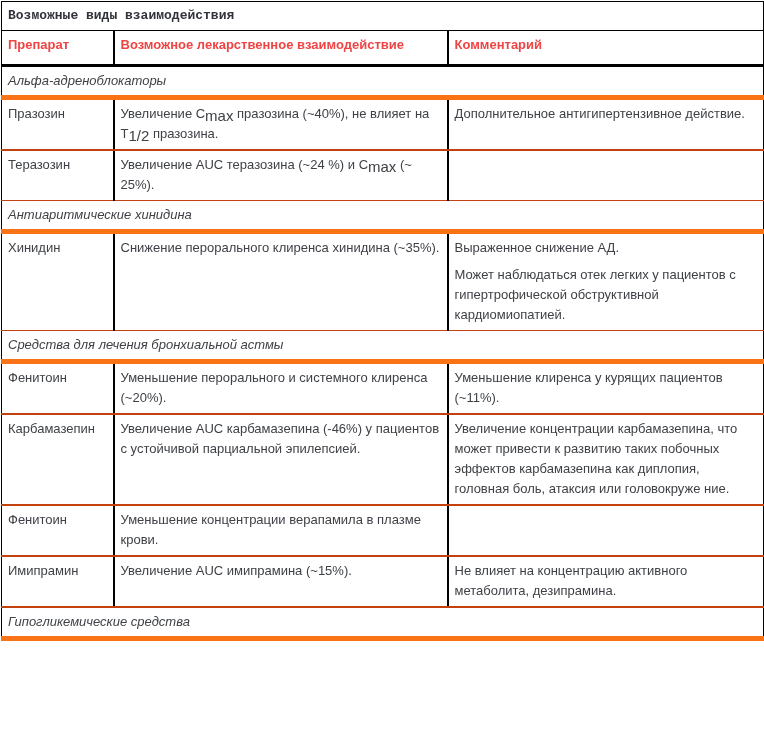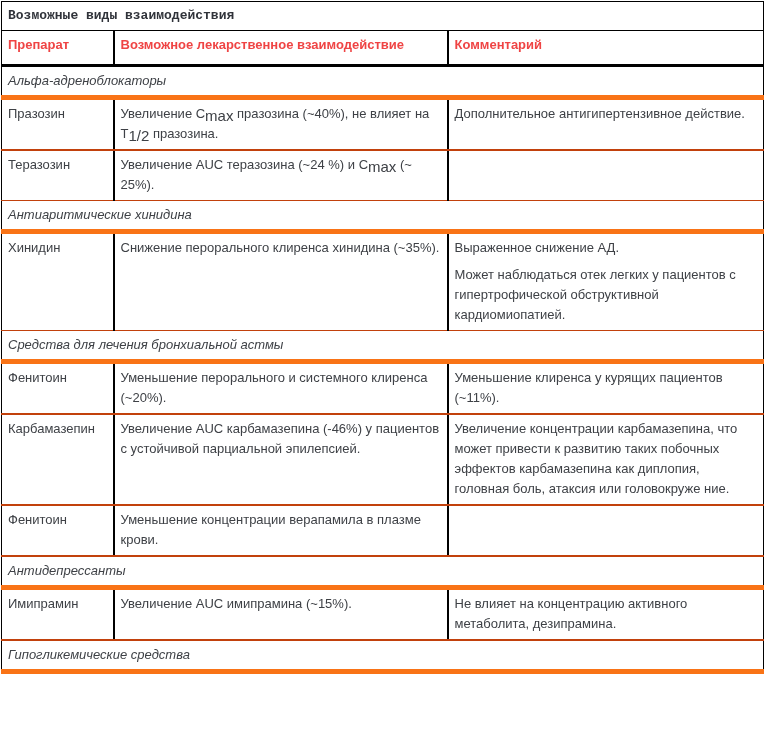--- a/index.html
+++ b/index.html
@@ -161,23 +161,20 @@
   </tr>
 
   <tr class="data-row">
     <td class="cell">Фенитоин</td>
     <td class="cell">
             <p>Уменьшение концентрации верапамила в плазме крови.</p>
           </td>
     <td class="cell"></td>
   </tr>
 
-  <tr class="section-row">
-    <td colspan="3" class="cell">Антидепрессанты</td>
-  </tr>
 
   <tr class="data-row">
     <td class="cell">Имипрамин</td>
     <td class="cell">
             <p>Увеличение AUC имипрамина (~15%).</p>
           </td>
     <td class="cell">
             <p>Не влияет на концентрацию активного метаболита, дезипрамина.</p>
           </td>
   </tr>

